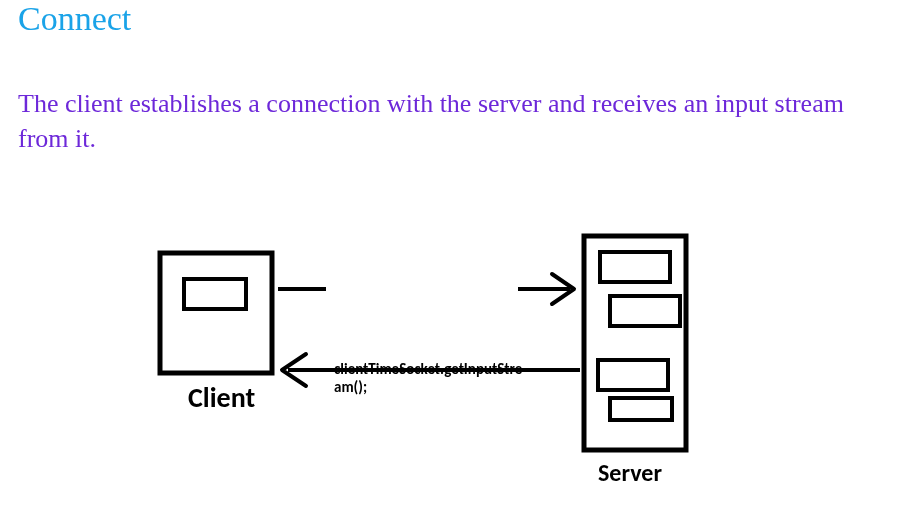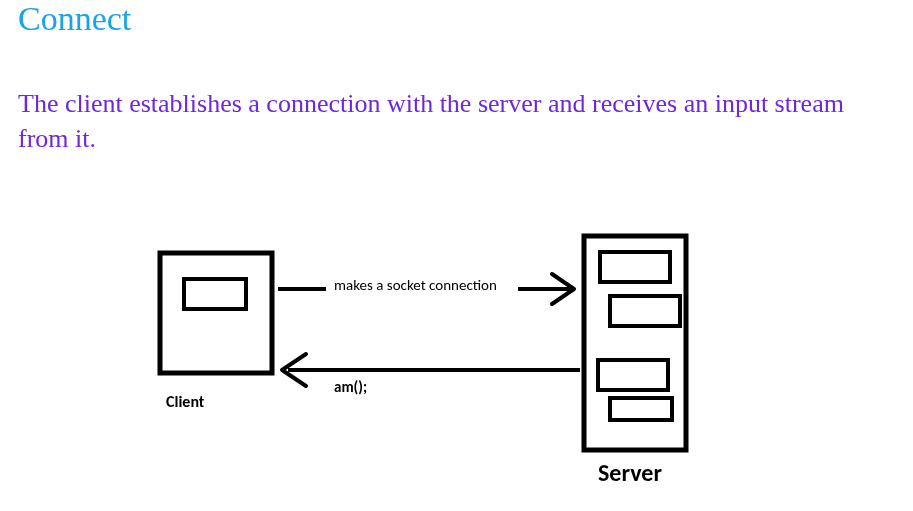--- a/index.html
+++ b/index.html
@@ -86,22 +86,22 @@
 
     <line x1="580" y1="370" x2="320" y2="370" stroke="#000" stroke-width="4"></line>
 
     <line x1="320" y1="370" x2="288" y2="370" stroke="#000" stroke-width="4"></line>
 
     <polyline points="306,354 282,370 306,386" fill="none" stroke="#000" stroke-width="4" stroke-linecap="round" stroke-linejoin="round"></polyline>
   </g>
 </svg>
 
 <div class="arrow-label" style="left:334px; top:276px; width:190px;">
-  <span>makes a socket connection</span><br>
+  <br>
 </div>
 
 <div class="arrow-label bold" style="left:334px; top:360px; width:220px;">
-  <br>
+  <span>clientTimeSocket.getInputStre</span><br>
   <span>am();</span>
 </div>
 
-<div class="entity-label" style="left:166px; top:380px; font-size:16px;margin-top:12px;">Client</div>
+<div class="entity-label" style="left:188px; top:380px; font-size:28px;">Client</div>
 <div class="entity-label" style="left:598px; top:458px; font-size:24px;">Server</div>
 
 </body></html>

